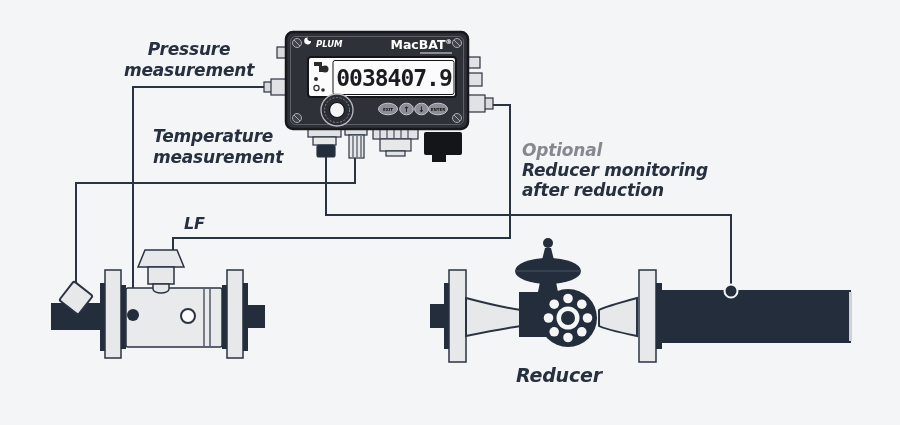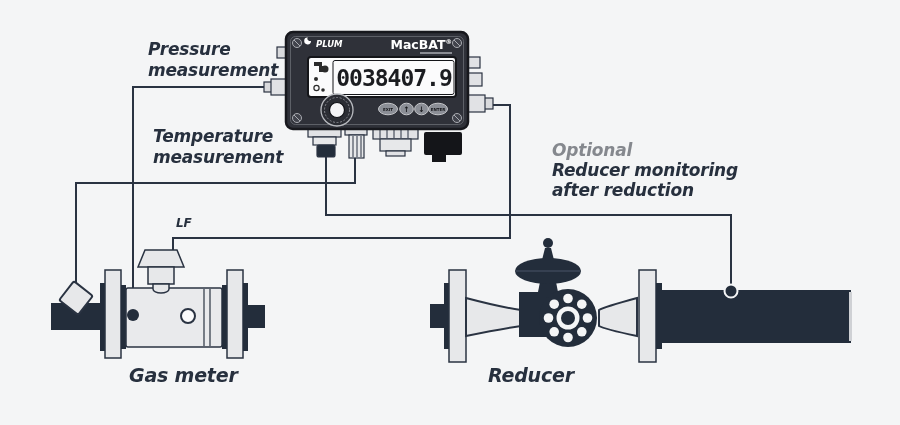--- a/index.html
+++ b/index.html
@@ -168,41 +168,38 @@
       <ellipse cx="421.5" cy="109" rx="6.8" ry="5.8" fill="#8b8e96"></ellipse>
       <ellipse cx="438" cy="109" rx="9.5" ry="5.8" fill="#8b8e96"></ellipse>
       <text class="svgtxt" x="388" y="110.6" text-anchor="middle" font-size="4" font-weight="bold" fill="#15161a" stroke="none">EXIT</text>
       <text class="svgtxt" x="406.5" y="111.6" text-anchor="middle" font-size="7.5" font-weight="bold" fill="#15161a" stroke="none">↑</text>
       <text class="svgtxt" x="421.5" y="111.6" text-anchor="middle" font-size="7.5" font-weight="bold" fill="#15161a" stroke="none">↓</text>
       <text class="svgtxt" x="438" y="110.6" text-anchor="middle" font-size="4" font-weight="bold" fill="#15161a" stroke="none">ENTER</text>
     </g>
   </g>
 </svg>
 
-<div class="lbl" style="left:148px;top:39px;">
+<div class="lbl" style="left:124px;top:39px;text-align:center;">
   <div>Pressure</div>
   <div>measurement</div>
 </div>
 
 <div class="lbl" style="left:153px;top:126px;">
   <div>Temperature</div>
   <div>measurement</div>
 </div>
 
-<div class="lbl" style="left:176px;top:213px;font-size:12px;">
+<div class="lbl" style="left:184px;top:213px;font-size:16px;">
   <div>LF</div>
 </div>
 
-<div class="lbl" style="left:552px;top:140px;line-height:20px;">
+<div class="lbl" style="left:522px;top:140px;line-height:20px;">
   <div class="muted">Optional</div>
   <div>Reducer monitoring</div>
   <div>after reduction</div>
 </div>
 
-<div class="lbl big" style="left:129px;top:365px;">
-  <div>Gas meter</div>
-</div>
-
-<div class="lbl big" style="left:488px;top:365px;">
+
+<div class="lbl big" style="left:516px;top:365px;">
   <div>Reducer</div>
 </div>
 
 </div>
 
 </body></html>

